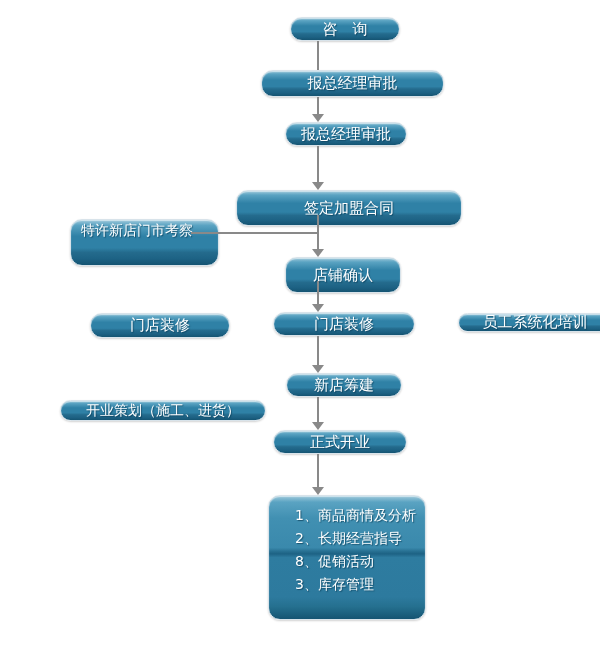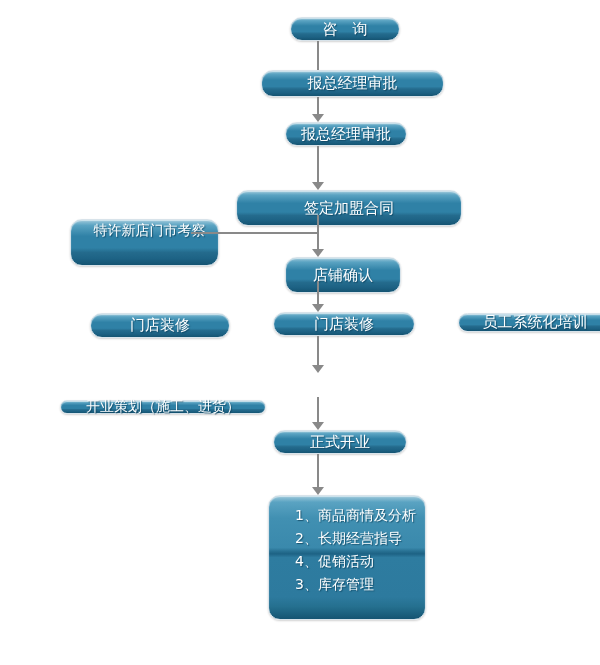--- a/index.html
+++ b/index.html
@@ -30,21 +30,21 @@
       var(--box-darker) 100%);
     box-shadow:inset 0 1px 1px rgba(255,255,255,.55), 0 1px 2px rgba(0,0,0,.18);
     color:var(--text);
     font-weight:normal;
     font-size:15px;
     display:flex;align-items:center;justify-content:center;
     text-shadow:1px 1px 1px rgba(10,60,85,.7);
     white-space:nowrap;
     margin-left:28px;
   }
-  .node.left-align{flex-direction:row;align-items:flex-start;justify-content:center;font-size:14px;line-height:21px;padding-left:10px;}
+  .node.left-align{flex-direction:row;align-items:flex-start;justify-content:space-between;font-size:14px;line-height:21px;padding-left:10px;}
   .node.list{display:block;font-size:14px;line-height:23px;padding:8px 0 0 26px;text-align:left;
     background:linear-gradient(180deg,
       var(--box-light-top) 0%,
       var(--box-light) 5%,
       #4190b2 18%,
       #3a89ac 42%,
       #277092 45%,
       var(--box-dark) 47%,
       #2e7ca0 50%,
       #2d7a9e 82%,
@@ -56,21 +56,21 @@
   .n-consult{left:262px;top:17px;width:110px;height:24px;}
   .n-apply{left:233px;top:70px;width:183px;height:27px;}
   .n-approve{left:257px;top:122px;width:122px;height:24px;}
   .n-contract{left:208px;top:190px;width:226px;height:36px;}
   .n-survey{left:42px;top:219px;width:149px;height:47px;}
   .n-store-confirm{left:257px;top:257px;width:116px;height:36px;}
   .n-decorate-left{left:62px;top:313px;width:140px;height:25px;}
   .n-decorate-center{left:245px;top:312px;width:142px;height:24px;}
   .n-training{left:430px;top:313px;width:154px;height:19px;}
   .n-new-store{left:258px;top:373px;width:116px;height:24px;}
-  .n-opening-plan{left:32px;top:400px;width:206px;height:14px;font-size:14px;}
+  .n-opening-plan{left:32px;top:400px;width:206px;height:21px;font-size:14px;}
   .n-grand-opening{left:245px;top:430px;width:134px;height:24px;}
   .n-support{left:240px;top:495px;width:158px;height:125px;}
 
   
   .vline{position:absolute;width:2px;background:var(--connector);left:317px;}
   .hline{position:absolute;height:2px;background:var(--connector);}
   .arrowhead{position:absolute;width:0;height:0;left:312px;
     border-left:6px solid transparent;border-right:6px solid transparent;
     border-top:8px solid var(--connector);}
   .c1{top:41px;height:29px;}
@@ -135,35 +135,38 @@
     <span>门店装修</span>
   </div>
 
   <div class="node n-training">
     <span>员工系统化培训</span>
   </div>
 
   <div class="vline c6"></div>
   <div class="arrowhead a6"></div>
 
+  <div class="node n-new-store">
+    <span>新店筹建</span>
+  </div>
 
   <div class="node n-opening-plan">
     <span>开业策划（施工、进货）</span>
   </div>
 
   <div class="vline c7"></div>
   <div class="arrowhead a7"></div>
 
   <div class="node n-grand-opening">
     <span>正式开业</span>
   </div>
 
   <div class="vline c8"></div>
   <div class="arrowhead a8"></div>
 
   <div class="node n-support list">
     <span class="list-line">1、商品商情及分析</span>
     <span class="list-line">2、长期经营指导</span>
-    <span class="list-line">4、促销活动</span>
+    <span class="list-line">8、促销活动</span>
     <span class="list-line">3、库存管理</span>
   </div>
 
 </div>
 
 </body></html>

